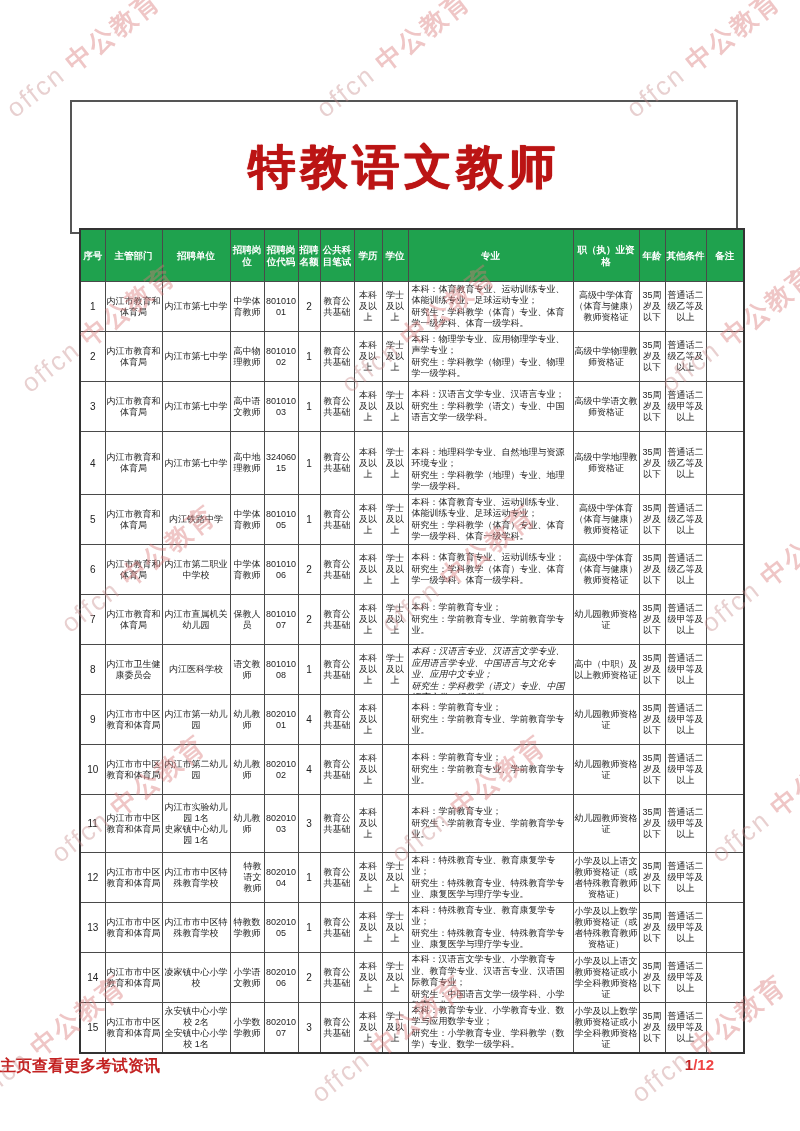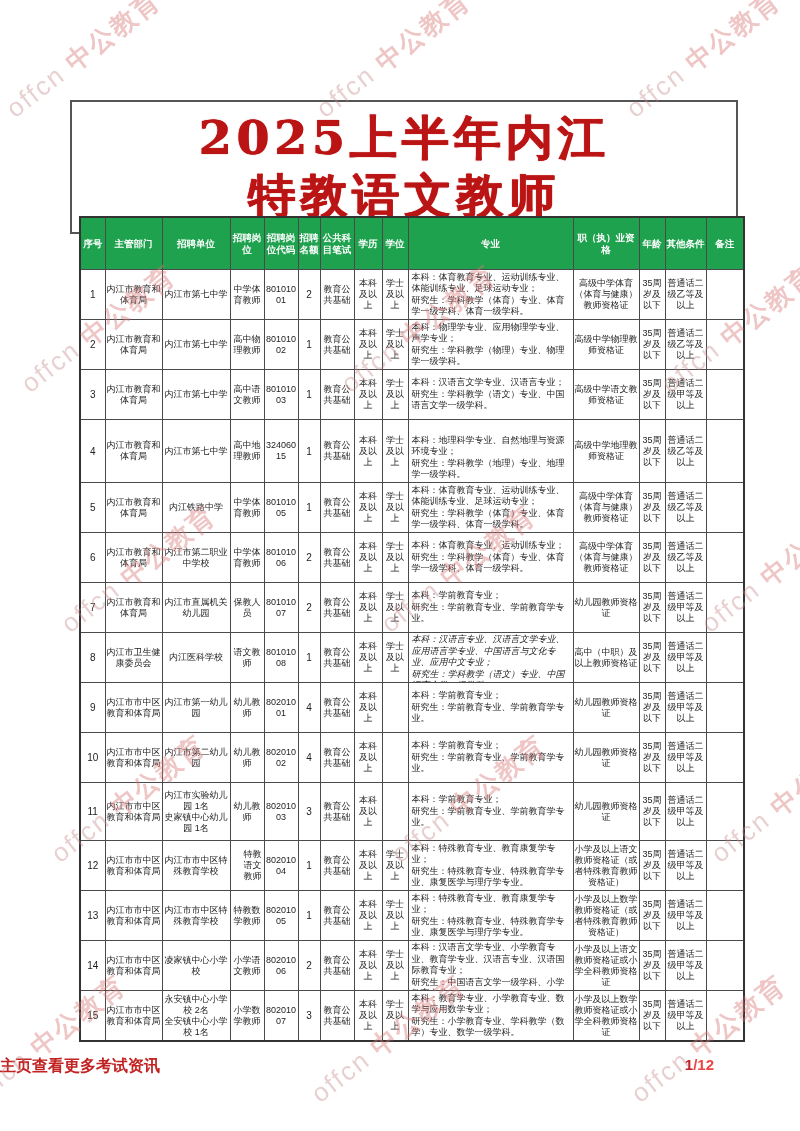--- a/index.html
+++ b/index.html
@@ -12,21 +12,21 @@
   .wm .wm-latin{color:rgba(198,138,138,0.40);font-weight:normal;}
   .wm .wm-cjk{color:rgba(216,118,118,0.42);}
   
   .title-box{position:absolute;left:70px;top:100px;width:664px;height:130px;background:#fff;
              border:2px solid #555;display:flex;flex-direction:column;justify-content:center;
              align-items:center;z-index:1;}
   .title-line{font-family:"DejaVu Serif","Liberation Serif",serif;font-weight:bold;
               color:#bb1414;font-size:47px;line-height:58px;letter-spacing:5px;
               text-shadow:0 0 1px #bb1414, 1px 0 0 #bb1414;}
   
-  .tbl-wrap{position:absolute;left:70px;top:216px;width:620px;z-index:1;padding-left:9px;}
+  .tbl-wrap{position:absolute;left:70px;top:228px;width:620px;z-index:1;padding-left:9px;}
   table.postings{border-collapse:collapse;table-layout:fixed;width:666px;background:#fff;
                  border:2px solid #333;}
   table.postings th,table.postings td{border:1px solid #4a4a4a;padding:0;vertical-align:middle;}
   table.postings th{background:#1fa24e;color:#fff;font-size:9.5px;line-height:12px;font-weight:bold;}
   .hcin{display:flex;flex-direction:column;justify-content:center;align-items:center;
         height:51px;overflow:hidden;text-align:center;padding:0 1px;}
   .cin{display:flex;flex-direction:column;justify-content:center;justify-content:safe center;
        align-items:center;overflow:hidden;text-align:center;font-size:9px;line-height:11px;
        white-space:pre-line;padding:0 1px;word-break:break-all;}
   .cin.left{align-items:flex-start;text-align:left;padding:1px 3px;line-height:11.5px;}
@@ -38,21 +38,20 @@
   .footer-page{position:absolute;right:86px;top:0;font-size:15px;font-weight:bold;}
   .footer-page .pg-cur{color:#c32222;}
   .footer-page .pg-rest{color:#ef4444;}
 </style>
 </head>
 <body>
 
 <div class="page">
 
   <div class="title-box">
-    <div class="title-line">2025上半年内江</div>
     <div class="title-line">特教语文教师</div>
   </div>
 
   <div class="tbl-wrap">
     <table class="postings">
       <colgroup id="cg">
           <col style="width: 25px;">
           <col style="width: 57px;">
           <col style="width: 68px;">
           <col style="width: 34px;">

